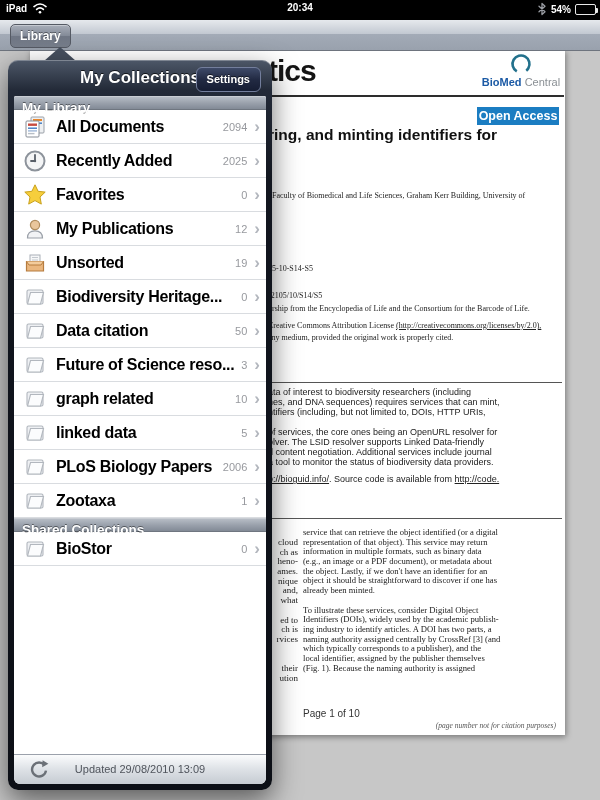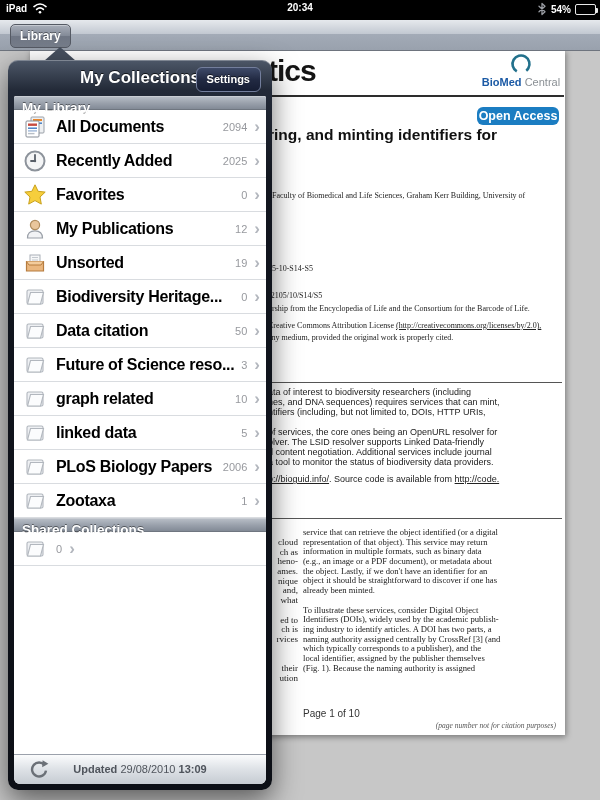--- a/index.html
+++ b/index.html
@@ -30,21 +30,21 @@
   .page{position:absolute;left:30px;top:50px;width:535px;height:685px;background:#fff;
     box-shadow:1px 2px 6px rgba(0,0,0,.4);overflow:hidden;z-index:1;}
   .page *{position:absolute;white-space:nowrap;}
   .masthead{left:238px;top:4px;font-size:30px;font-weight:bold;color:#141414;letter-spacing:-1px;}
   .bmc-logo{left:448px;top:3px;width:86px;text-align:center;font-size:11px;}
   .bmc-logo svg{position:static;display:block;margin:0 auto 1px auto;}
   .bmc-word{position:static;font-weight:bold;color:#1b5aa5;}
   .bmc-word2{position:static;color:#8a8f94;margin-top:24px;}
   .rule1{left:238px;top:45px;width:296px;height:2px;background:#2d2d2d;}
   .oa-badge{left:447px;top:57px;width:82px;height:18px;background:#1b7dc2;color:#fff;
-    font-size:12.5px;font-weight:bold;text-align:center;line-height:18px;border-radius:6px;}
+    font-size:12.5px;font-weight:bold;text-align:center;line-height:18px;}
   .doc-title{left:238px;top:76px;font-size:15.5px;font-weight:bold;color:#111;}
   .affil{left:238px;top:141px;font-size:8px;font-family:"Liberation Serif",serif;color:#222;}
   .meta{font-size:8px;font-family:"Liberation Serif",serif;color:#222;left:238px;}
   .m1{top:214px;} .m2{top:241px;} .m3{top:254px;} .m4{top:271px;} .m5{top:283px;}
   .u{text-decoration:underline;position:static;}
   .plain{position:static;}
   .rule2{left:238px;top:332px;width:294px;height:1px;background:#555;}
   .abs-block{left:238px;top:337px;font-size:9px;color:#222;}
   .abs-block div{position:static;height:10px;line-height:10px;}
   .avail{left:238px;top:424px;font-size:9px;color:#222;}
@@ -85,21 +85,21 @@
   .row .icon{width:26px;height:24px;flex:0 0 26px;margin-right:8px;}
   .row .label{flex:1;font-size:16px;font-weight:bold;color:#000;letter-spacing:-0.3px;
     overflow:hidden;white-space:nowrap;}
   .row .count{font-size:11px;color:#97999e;margin-right:7px;}
   .row .chev{font-size:17px;font-weight:bold;color:#b3b7be;line-height:14px;}
   .pop-footer{position:absolute;left:0;bottom:0;width:100%;height:30px;
     background:linear-gradient(180deg,#fbfcfd 0%,#dde1e6 50%,#c6cbd2 100%);
     border-top:1px solid #9ba1ab;box-sizing:border-box;}
   .refresh{position:absolute;left:14px;top:4px;width:22px;height:22px;cursor:pointer;}
   .updated{position:absolute;left:0;right:0;top:8px;text-align:center;font-size:11px;color:#4f545c;}
-  .updated b{font-weight:bold;}
+  .updated b{font-weight:normal;}
   .hidden-defs{position:absolute;width:0;height:0;overflow:hidden;}
 </style>
 </head>
 <body>
 
 <svg class="hidden-defs" aria-hidden="true">
   <defs>
     <symbol id="i-docs" viewBox="0 0 24 24">
       <rect x="8" y="2" width="13" height="16" rx="1" fill="#eef0f2" stroke="#9aa0a8" stroke-width="1"></rect>
       <rect x="10" y="4" width="9" height="2" fill="#e8872c"></rect>
@@ -347,20 +347,21 @@
         <span class="count">1</span>
         <span class="chev">›</span>
       </div>
 
       <div class="sec-hdr">Shared Collections</div>
 
       <div class="row">
         <svg class="icon">
             <use href="#i-folder"></use>
           </svg>
+        <span class="label">BioStor</span>
         <span class="count">0</span>
         <span class="chev">›</span>
       </div>
 
       <div class="pop-footer">
         <svg class="refresh">
             <use href="#i-refresh"></use>
           </svg>
         <div class="updated"><b>Updated</b> <span>29/08/2010</span> <b>13:09</b></div>
       </div>

